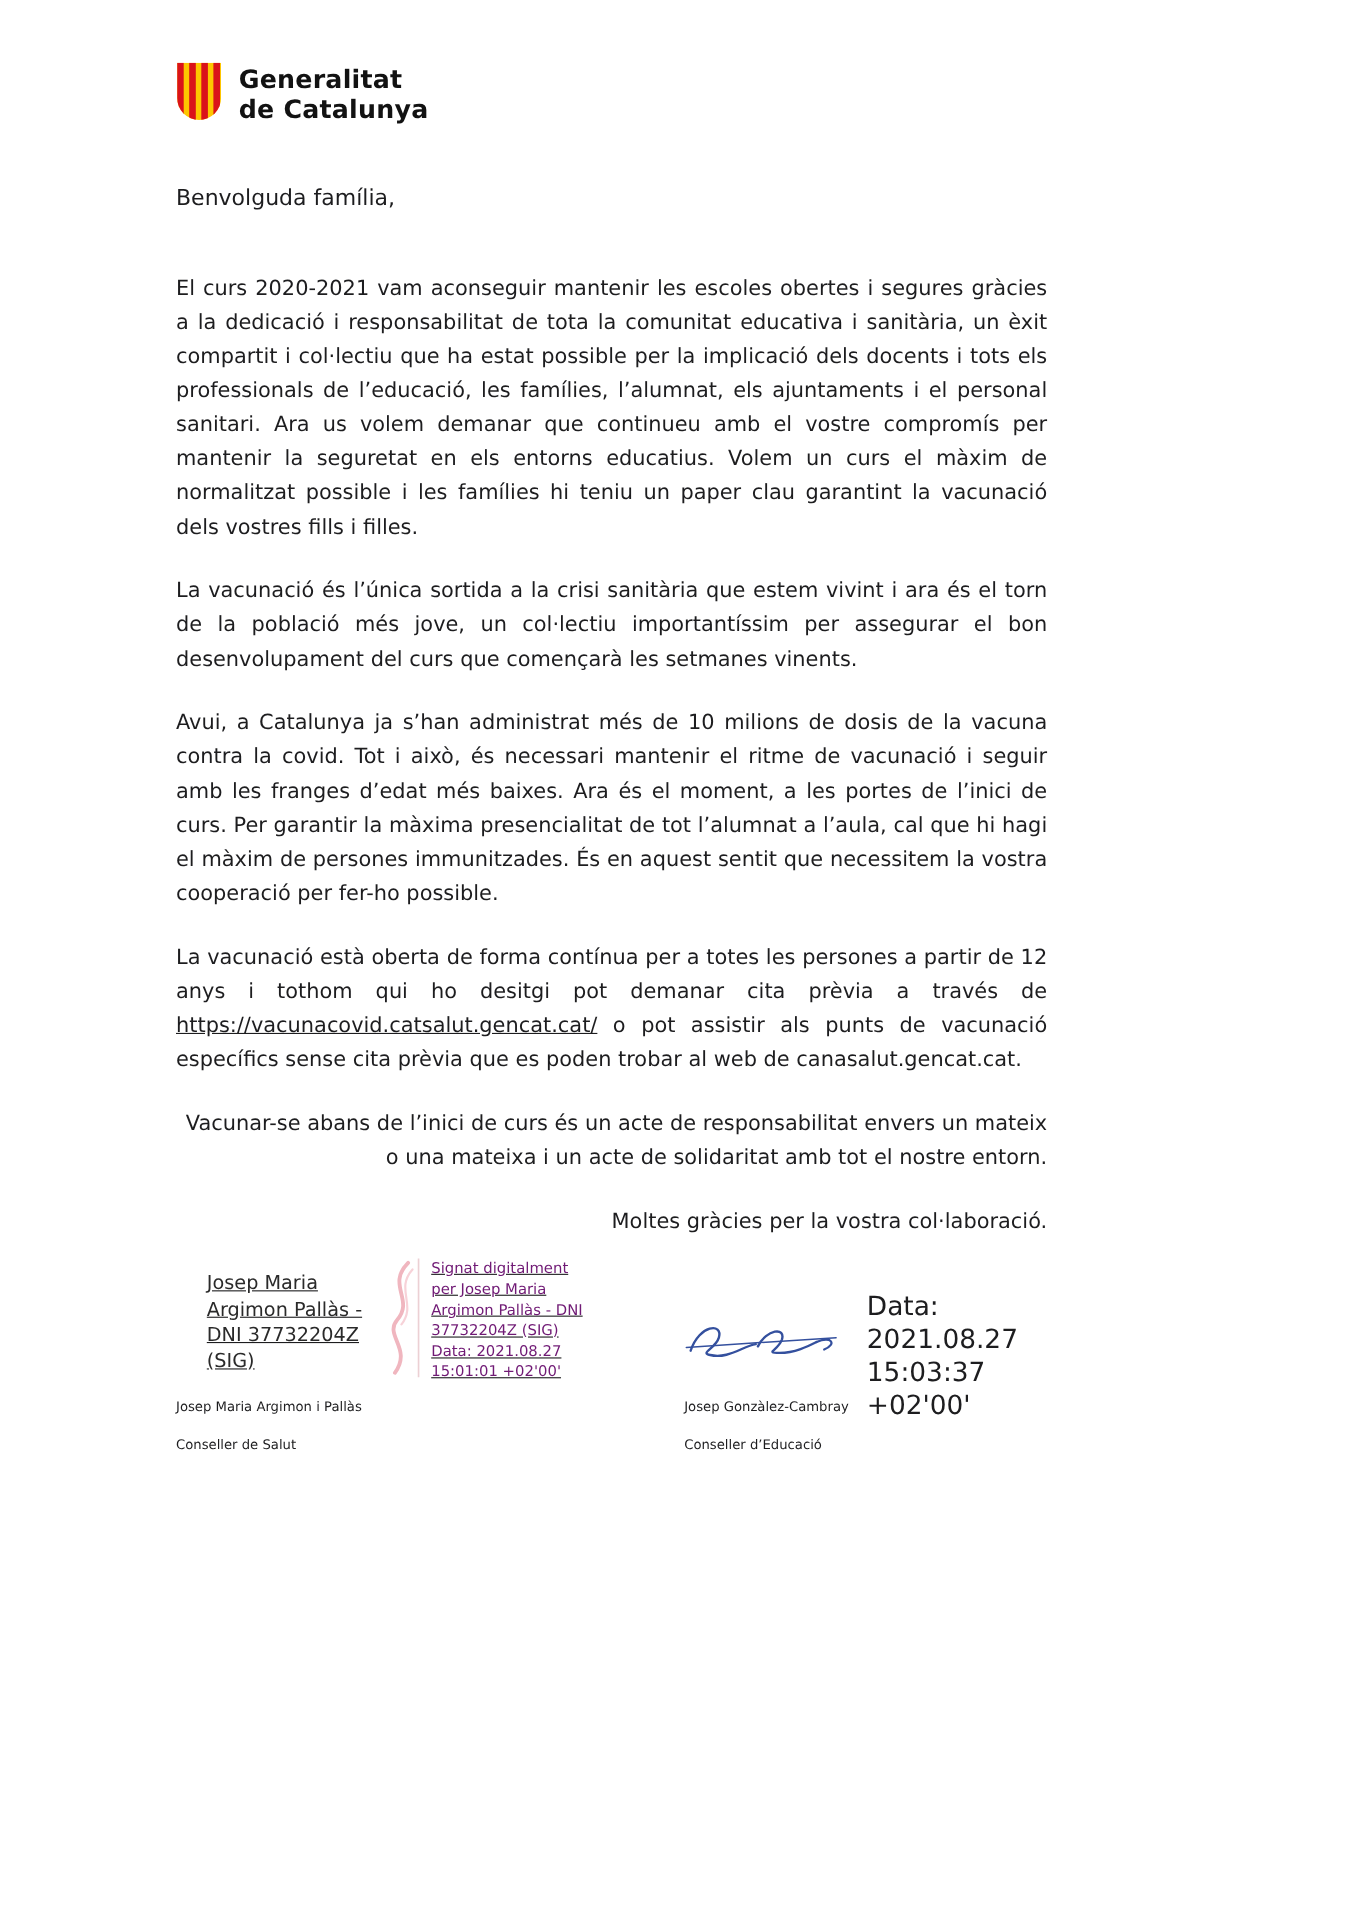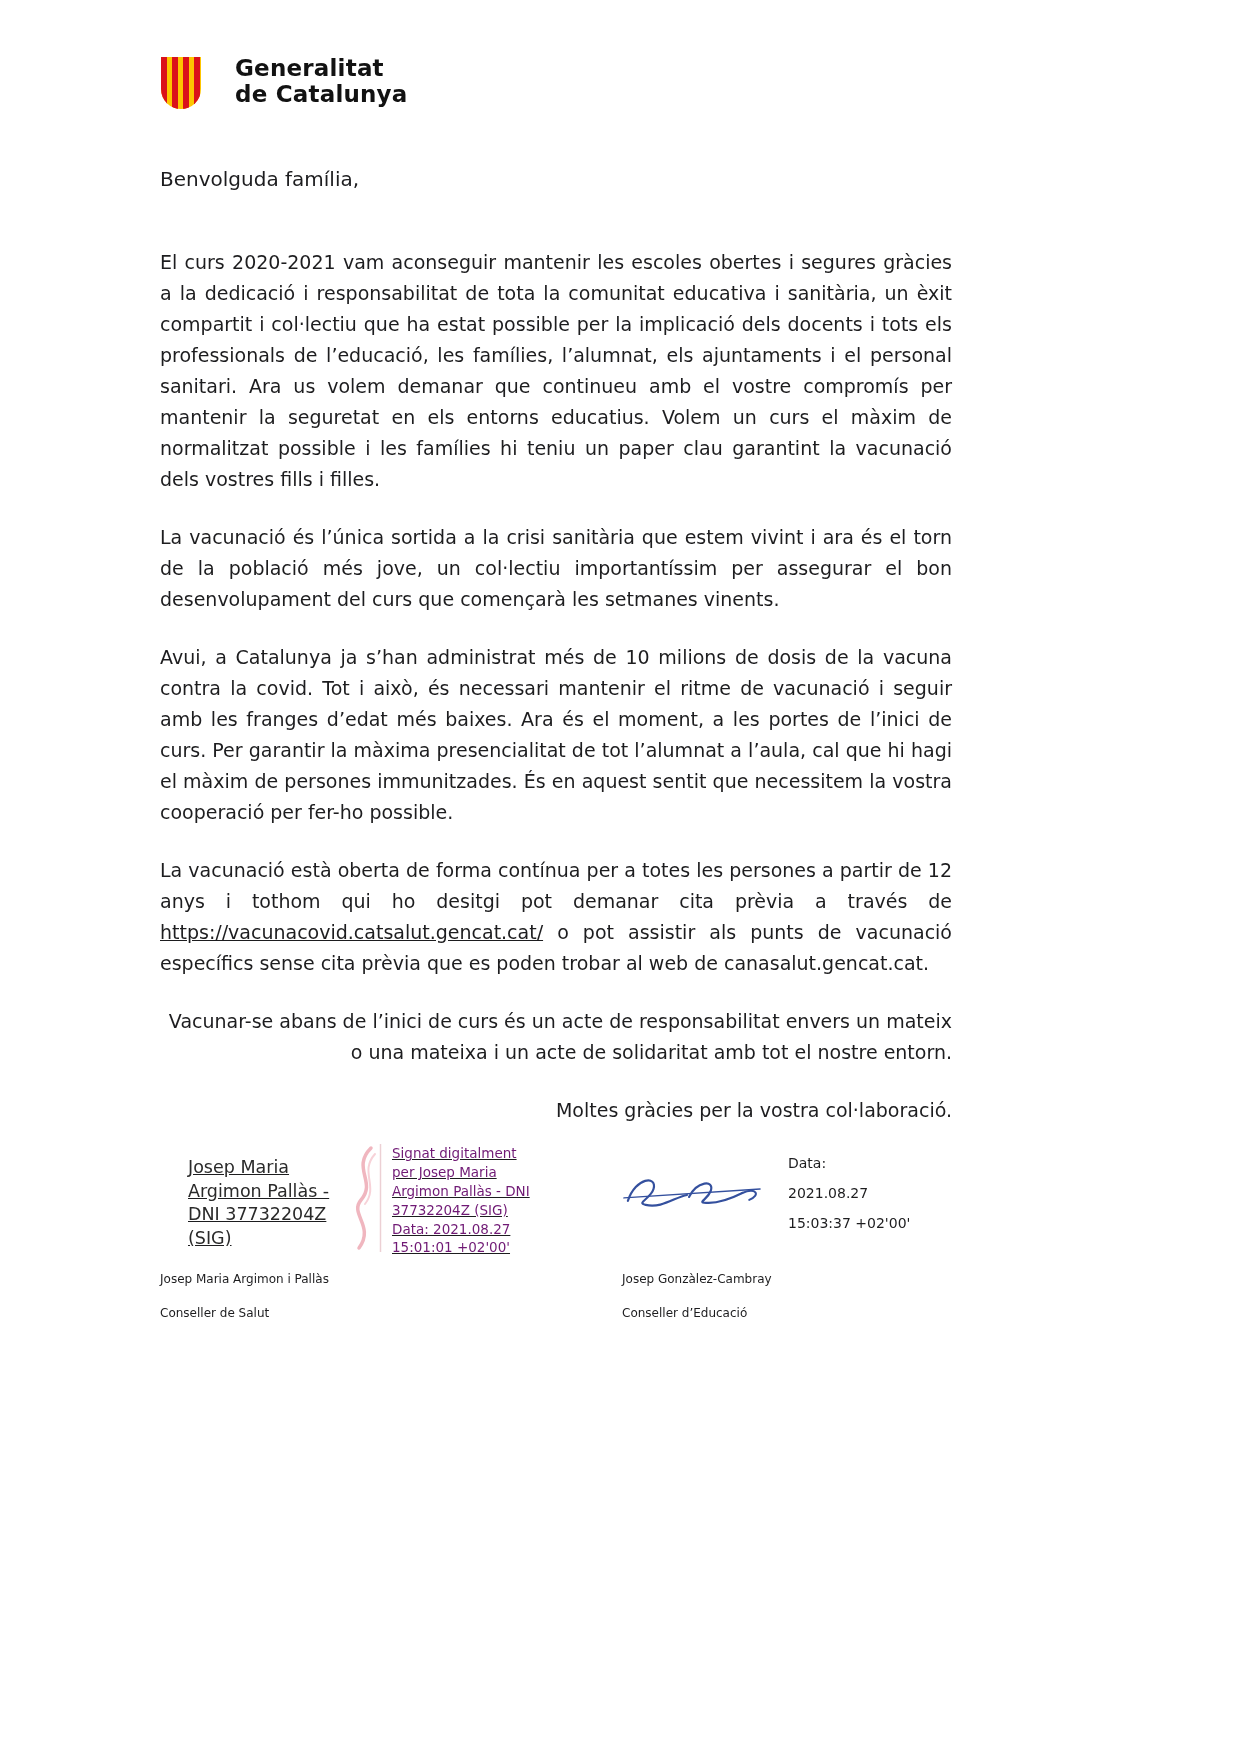--- a/index.html
+++ b/index.html
@@ -5,38 +5,38 @@
   html,body { margin:0; padding:0; background:#ffffff; }
   .page {
     position:relative;
     width:1240px; height:1755px;
     background:#ffffff;
     font-family:"DejaVu Sans","Liberation Sans",sans-serif;
     color:#1d1d1f;
     overflow:hidden;
   }
   
-  .logo-row { position:absolute; top:55px; left:158px; display:flex; align-items:flex-start; gap:31px; }
+  .logo-row { position:absolute; top:55px; left:158px; display:flex; align-items:flex-end; gap:13px; }
   .logo-mark { width:46px; height:58px; flex:0 0 auto; }
   .logo-text { font-size:23px; font-weight:700; color:#121212; line-height:1.15; letter-spacing:0.2px; }
   
   .letter { position:absolute; left:160px; top:167px; width:792px; }
   .salutation { font-size:20px; margin:0 0 56px 0; }
   .para { font-size:19px; line-height:31px; text-align:justify; margin:0 0 27px 0; }
   .para a { color:inherit; text-decoration:underline; }
   .closing { text-align:right; }
   
   .sig-section { position:absolute; left:160px; top:1128px; width:800px; height:140px; }
   .digital-sig { position:absolute; left:28px; top:14px; display:flex; gap:10px;text-decoration:underline; }
   .sig-name { width:148px; font-size:17.5px; line-height:1.35; color:#2a2a2a; padding-top:14px; }
   .sig-flourish { width:36px; height:112px; flex:0 0 auto; }
   .sig-details { width:138px; font-size:13.5px; line-height:1.4; color:#701a75; padding-top:2px; }
   .handwritten-sig { position:absolute; left:458px; top:20px; display:flex; align-items:center; gap:22px; }
   .scribble { width:148px; height:52px; flex:0 0 auto; }
-  .sig-date { font-size:14px; line-height:30px; color:#1d1d1f; }
+  .sig-date { font-size:24px; line-height:30px; color:#1d1d1f;margin-top:24px; }
   
   .signatories { position:absolute; left:160px; top:1272px; width:792px; font-size:12px; }
   .sig-row { display:grid; grid-template-columns:462px auto; }
   .sig-row + .sig-row { margin-top:20px; }
 </style>
 </head>
 <body>
 
 <div class="page">
 

